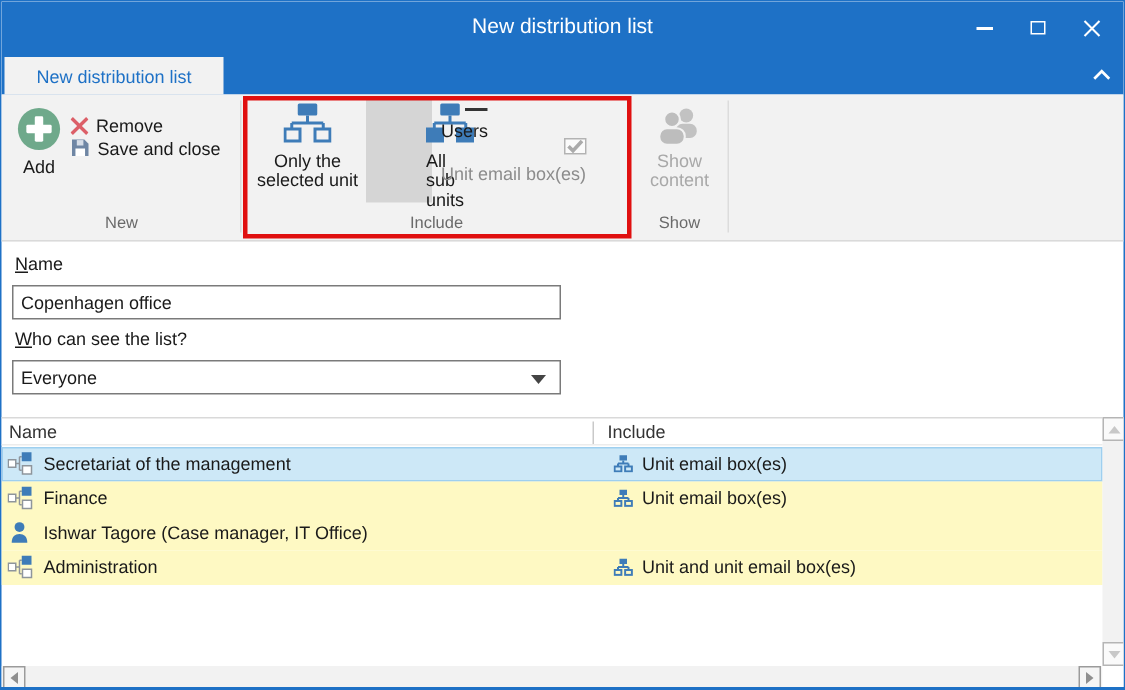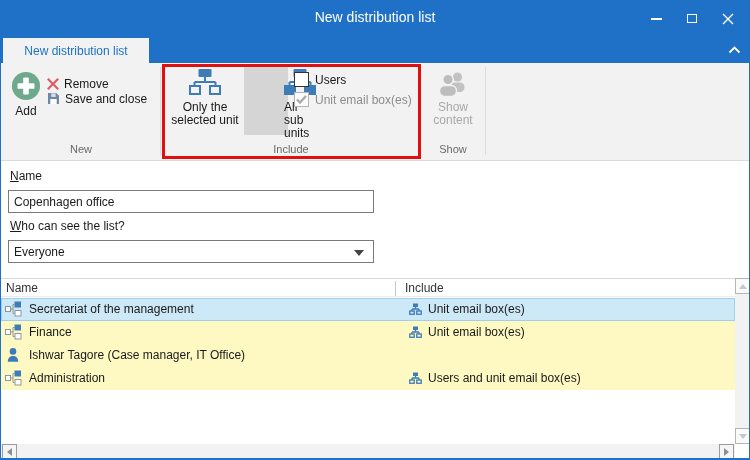--- a/index.html
+++ b/index.html
@@ -29,21 +29,21 @@
     border-bottom:1px solid #DADADA; }
   .group-divider{ position:absolute; top:4px; width:1px; height:88px; background:#DCDCDC; }
   .group-label{ position:absolute; bottom:5px; font-size:11px; color:#6A6A6A; text-align:center; }
   .bigbtn{ position:absolute; top:2px; text-align:center; }
   .bigbtn .lbl{ font-size:12px; color:#1a1a1a; line-height:13px; margin-top:3px; }
   .bigbtn.selected{ background:#D5D5D5;padding-left:40px; }
   .bigbtn.disabled .lbl{ color:#A8A8A8; }
   .smallbtn{ position:absolute; display:flex; align-items:center; gap:5px; height:15px; }
   .addbtn{ position:absolute; left:4px; top:8px; width:42px; text-align:center; }
   .addbtn .lbl{ font-size:12px; margin-top:3px; }
-  .cbrow{ position:absolute; display:flex; align-items:flex-end; gap:6px; height:15px; }
+  .cbrow{ position:absolute; display:flex; align-items:flex-end; gap:6px; height:15px;flex-direction:column; }
   .cbox{ width:15px; height:15px; background:#fff; border:1px solid #333; }
   .cbox.disabled{ border-color:#B3B3B3; background:#FBFBFB; display:flex; align-items:center; justify-content:center; }
   .cblabel{ font-size:12px; }
   .cblabel.dim{ color:#8C8C8C; }
   .annotation{ position:absolute; left:161px; top:1px; width:259px; height:95px;
     border:3px solid #E01010; pointer-events:none; }
   
   .formlabel{ position:absolute; left:9px; font-size:12px; color:#1a1a1a; }
   .mn{ text-decoration:underline; }
   .textinput{ position:absolute; left:7px; width:366px; height:23px; border:1px solid #7A7A7A;
@@ -249,21 +249,21 @@
       <rect x="9.5" y="0.5" width="6.5" height="6" fill="#3E7CB8"></rect>
       <rect x="10" y="9.5" width="6" height="5.5" fill="#fff" stroke="#8E959C"></rect>
     </svg>
     <span class="rname">Administration</span>
     <svg class="iicon" width="13" height="12" viewBox="0 0 13 12">
       <rect x="4" y="0.5" width="5" height="3.5" fill="#3E7CB8"></rect>
       <path d="M6.5,4 V6 M3,6 H10 M3,6 V8 M10,6 V8" fill="none" stroke="#3E7CB8" stroke-width="1.3"></path>
       <rect x="0.75" y="8" width="4.5" height="3.25" fill="none" stroke="#3E7CB8" stroke-width="1.3"></rect>
       <rect x="7.75" y="8" width="4.5" height="3.25" fill="none" stroke="#3E7CB8" stroke-width="1.3"></rect>
     </svg>
-    <span class="rinclude">Users and unit email box(es)</span>
+    <span class="rinclude">Unit and unit email box(es)</span>
   </div>
 
   <div class="vscroll">
     <div class="sbtn up">
         <span class="tri-up"></span>
       </div>
     <div class="sbtn down">
         <span class="tri-down"></span>
       </div>
   </div>

